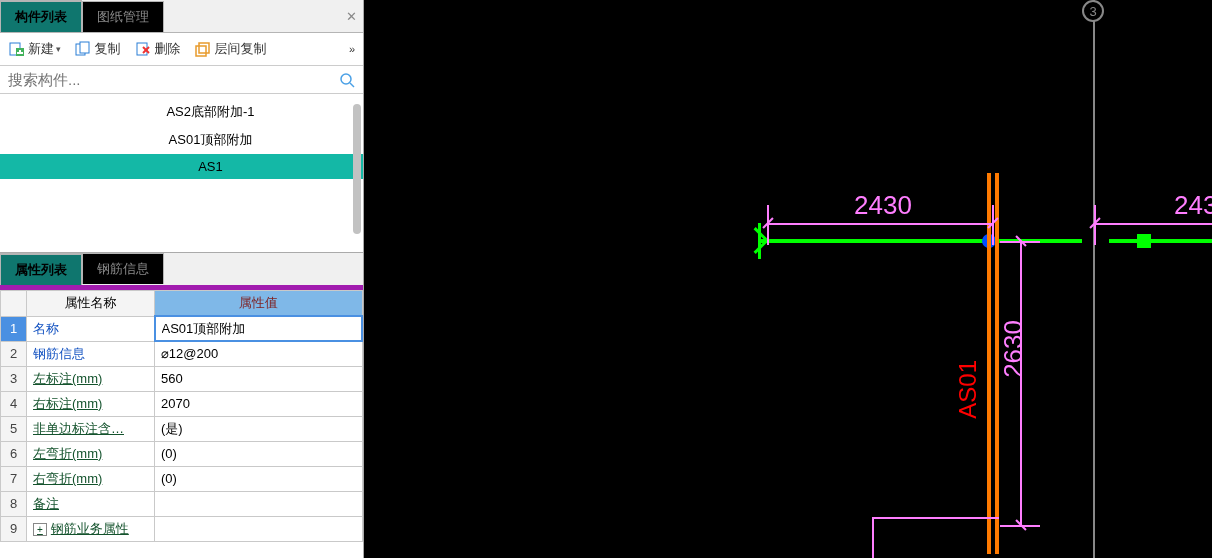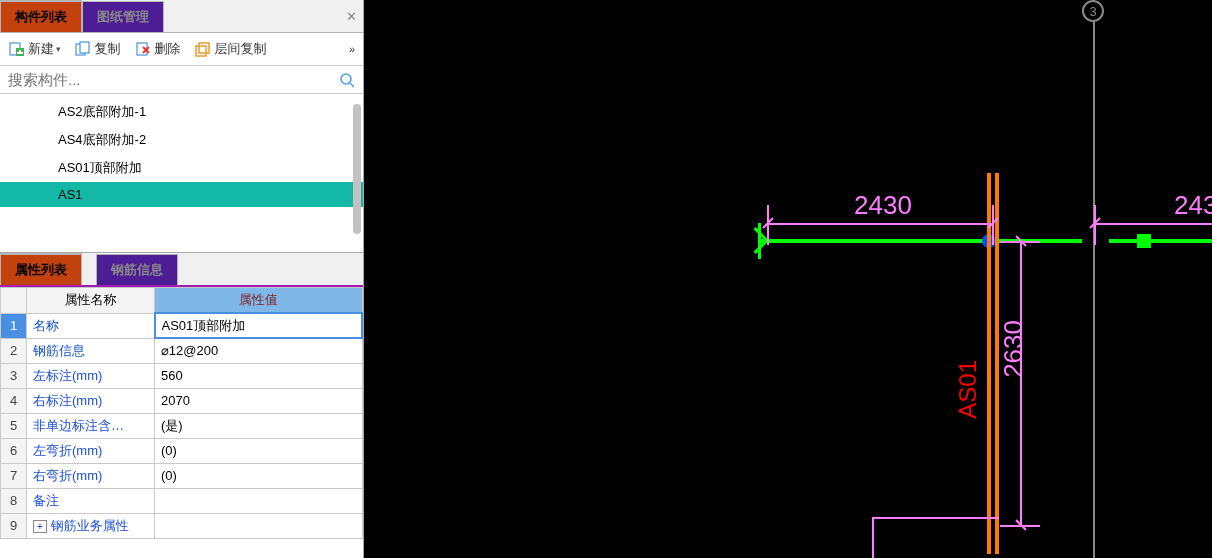--- a/index.html
+++ b/index.html
@@ -2,47 +2,47 @@
 <html><head>
 <meta charset="utf-8">
 <style>
   * { box-sizing: border-box; margin: 0; padding: 0; font-family: "Microsoft YaHei", Arial, sans-serif; }
   body { width: 1212px; height: 558px; overflow: hidden; display: flex; background: #fff; }
   .left-panel { width: 364px; border-right: 1px solid #aaa; display: flex; flex-direction: column; }
   .right-canvas { flex: 1; background: #000; position: relative; overflow: hidden; }
 
   
   .panel-header { display: flex; align-items: center; border-bottom: 1px solid #b5b5b5; background: #f0f0f0; }
-  .tab { padding: 6px 14px; font-size: 13px; color: #8a8a8a; border: 1px solid #b5b5b5; border-bottom: none; background: #4c1d95; cursor: pointer; font-weight: bold; }
-  .tab.active { background: #c2410c; color: #000; font-weight: bold; border-top: 2px solid #b5b5b5; }
+  .tab { padding: 6px 14px; font-size: 13px; color: #8a8a8a; border: 1px solid #b5b5b5; border-bottom: none; background: #000000; cursor: pointer; }
+  .tab.active { background: #0f766e; color: #000; font-weight: bold; border-top: 2px solid #b5b5b5; }
   .close-x { margin-left: auto; margin-right: 6px; font-size: 13px; color: #888; cursor: pointer; }
   .toolbar { display: flex; align-items: center; padding: 4px 4px; gap: 6px; border-bottom: 1px solid #ccc; font-size: 13px; color: #333; }
   .tbtn { display: flex; align-items: center; gap: 4px; padding: 3px 4px; cursor: pointer; }
   .tbtn .caret { font-size: 9px; color: #555; }
   .tbtn svg, .search-row svg { flex-shrink: 0; }
   .tbtn .drop { display: flex; align-items: center; gap: 2px; }
   .toolbar-more { margin-left: auto; font-size: 11px; color: #333; cursor: pointer; padding: 0 4px; }
   .search-row { display: flex; align-items: center; padding: 5px 8px; border-bottom: 1px solid #ccc; }
   .search-row input { flex: 1; border: none; outline: none; font-size: 15px; color: #888; }
-  .list { padding: 4px 0 6px 0; overflow-y: auto; position: relative; }
+  .list { padding: 4px 0 6px 0; overflow-y: auto; position: relative; text-align: center; }
   .list-item { padding: 5px 0 5px 58px; font-size: 13px; cursor: pointer; }
   .list-item.selected { background: #14b8a6; }
   .list-scrollbar { position: absolute; right: 2px; top: 10px; width: 8px; height: 130px; background: #c2c2c2; border-radius: 4px; }
 
   
   .prop-section { border-top: 1px solid #aaa; flex: 1; display: flex; flex-direction: column; }
-  .prop-header { display: flex; align-items: center; background: #f0f0f0; border-bottom: 2px solid #a21caf; gap: 14px; }
+  .prop-header { display: flex; align-items: flex-start; background: #f0f0f0; border-bottom: 5px solid #a21caf; }
   .prop-table { border-collapse: collapse; width: 100%; font-size: 13px; }
   .prop-table th, .prop-table td { border: 1px solid #c9c9c9; padding: 3px 6px; text-align: left; height: 22px; }
   .prop-table th { background: #f4f4f4; font-weight: normal; text-align: center; }
   .prop-table th.value-head { background: #7fb8e8; color: #7f1d1d; }
   .prop-table td.rownum { width: 26px; text-align: center; background: #f4f4f4; color: #444; }
   .prop-table td.rownum.sel { background: #4a90e2; color: #fff; }
   .prop-table td.pname { color: #1050c0; width: 128px; }
-  .prop-table td.pname.plain { color: #1d4ed8; }
+  .prop-table td.pname.plain { color: #14532d; text-decoration: underline; }
   .prop-table td.pval input { width: 100%; border: none; outline: none; font-size: 13px; }
   .prop-table tr.selected td.pval { border: 2px solid #4a90e2; }
   .prop-wrap { overflow: auto; flex: 1; }
 
   
   .grid-marker { position: absolute; left: 720px; top: 0; }
   .grid-marker .line { position: absolute; left: 9px; top: 0; width: 2px; height: 558px; background: #888; }
   .grid-marker .circle { position: absolute; left: -2px; top: 0; width: 22px; height: 22px; border: 2px solid #888; border-radius: 50%; background: #000; color: #888; font-size: 13px; text-align: center; line-height: 20px; }
 
   .hline-green-left  { position: absolute; left: 395px; top: 239px; width: 323px; height: 4px; background: #00ff00; }
@@ -122,21 +122,20 @@
   <div class="search-row">
     <input placeholder="搜索构件..." style="">
     <svg width="16" height="16">
         <circle cx="7" cy="7" r="5" fill="none" stroke="#4aa0e6" stroke-width="1.5"></circle>
         <line x1="11" y1="11" x2="15" y2="15" stroke="#4aa0e6" stroke-width="1.5"></line>
       </svg>
   </div>
 
   <div class="list" style="height:158px;">
     <div class="list-item">AS2底部附加-1</div>
-    <div class="list-item">AS4底部附加-2</div>
     <div class="list-item">AS01顶部附加</div>
     <div class="list-item selected">AS1</div>
     <div class="list-scrollbar"></div>
   </div>
 
   <div class="prop-section">
     <div class="prop-header">
       <div class="tab active">属性列表</div>
       <div class="tab">钢筋信息</div>
     </div>

